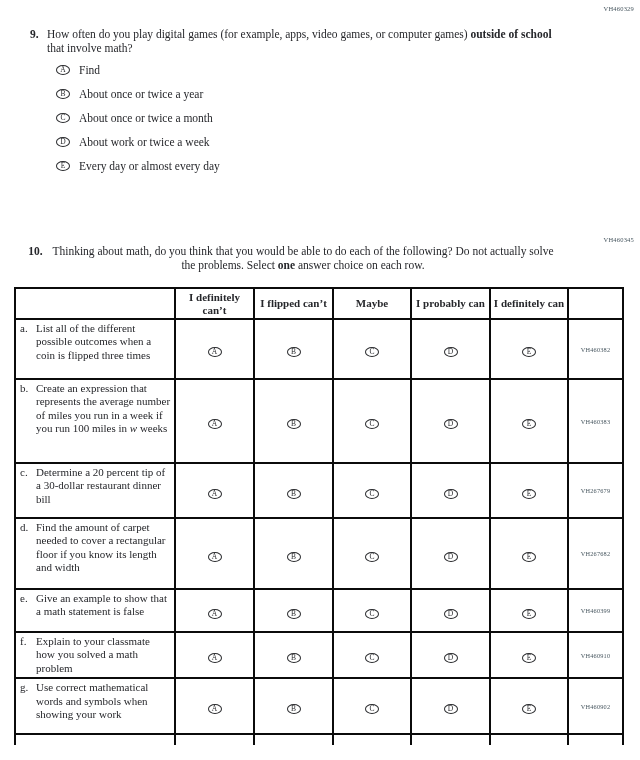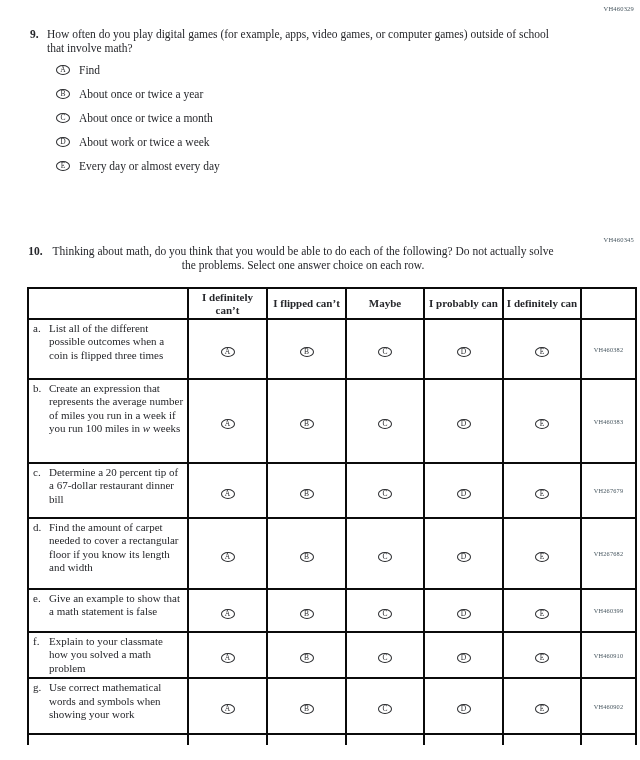--- a/index.html
+++ b/index.html
@@ -23,21 +23,21 @@
 
   .question { position: absolute; display: flex; }
   .q9 { left: 30px; top: 27px; }
   .q10 { left: 24px; top: 244px; text-align: center; }
   .qnum { font-weight: bold; font-size: 11.5px; line-height: 14px; flex-shrink: 0; }
   .q9 .qnum { width: 17px; }
   .q10 .qnum { width: 23px; }
   .qtext { font-size: 11.5px; line-height: 14px; }
   .q9 .qtext { width: 512px; }
   .q10 .qtext { width: 512px; }
-  .bold { font-weight: normal; }
+  .bold { font-weight: bold; }
 
   .options {
     position: absolute;
     left: 56px; top: 63px;
     list-style: none; margin: 0; padding: 0;
   }
   .options li {
     display: flex; align-items: center;
     margin-bottom: 10px;
     height: 14px;
@@ -51,21 +51,21 @@
     width: 14px; height: 10px;
     border: 1px solid #2a2b2e;
     border-radius: 50%;
     font-size: 7.5px;
     line-height: 8px;
     color: #2a2b2e;
     flex-shrink: 0;
   }
   .options .bubble { margin-right: 9px; }
 
-  .table-wrap { position: absolute; left: 27px; top: 287px; }
+  .table-wrap { position: absolute; left: 14px; top: 287px; }
   table { border-collapse: collapse; table-layout: fixed; width: 610px; }
   th, td { border: 2px solid #0b0b0b; padding: 0; }
   th.hcell {
     font-size: 11px; font-weight: bold;
     line-height: 12.5px; text-align: center; vertical-align: middle;
     padding: 2px 2px;
   }
   tr.hrow { height: 31px; }
   td.desc {
     vertical-align: top;
@@ -189,21 +189,21 @@
     <td class="bub"><span class="bubble">C</span></td>
     <td class="bub"><span class="bubble">D</span></td>
     <td class="bub"><span class="bubble">E</span></td>
     <td class="codecell">VH460383</td>
   </tr>
 
   <tr class="row-c">
     <td class="desc">
             <div class="desc-flex">
       <span class="prefix">c.</span>
-      <span class="dtext">Determine a 20 percent tip of a 67-dollar restaurant dinner bill</span>
+      <span class="dtext">Determine a 20 percent tip of a 30-dollar restaurant dinner bill</span>
     </div>
           </td>
     <td class="bub"><span class="bubble">A</span></td>
     <td class="bub"><span class="bubble">B</span></td>
     <td class="bub"><span class="bubble">C</span></td>
     <td class="bub"><span class="bubble">D</span></td>
     <td class="bub"><span class="bubble">E</span></td>
     <td class="codecell">VH267679</td>
   </tr>
 

